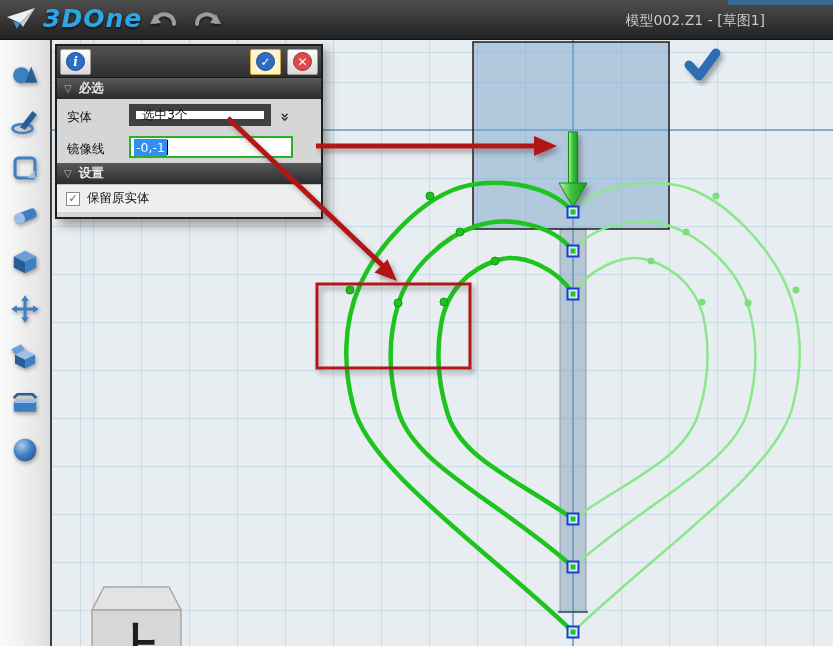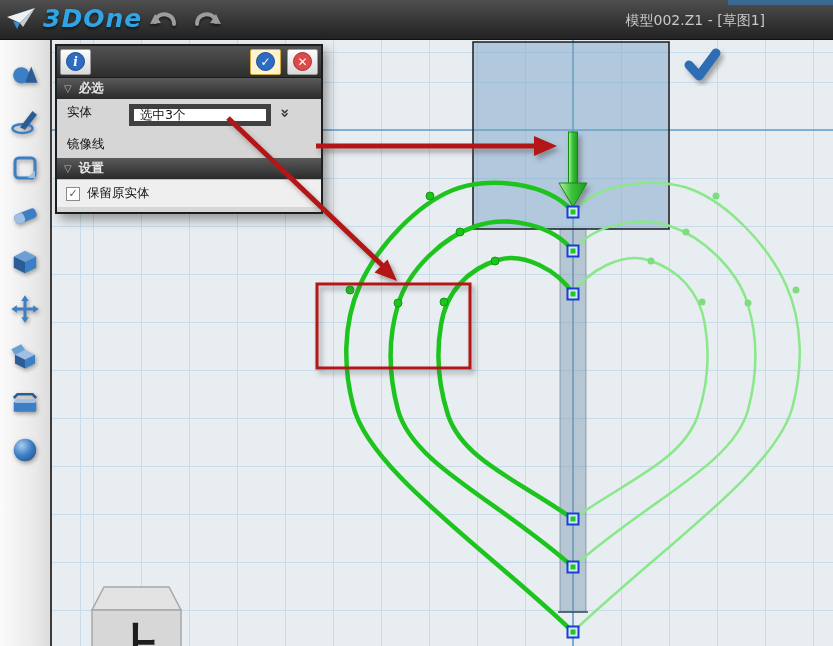--- a/index.html
+++ b/index.html
@@ -52,23 +52,23 @@
   .circ { width:19px; height:19px; border-radius:50%; display:flex; align-items:center;
     justify-content:center; color:#fff; font-size:12px; font-weight:bold; line-height:1; }
   .circ.blue { background:#2d6cc2; border:1px solid #1c4d92; }
   .circ.red  { background:#dc4a4a; border:1px solid #a82f2f; }
   .circ.info { background:#2d6cc2; border:1px solid #1c4d92; font-style:italic;
     font-family:"DejaVu Serif","Liberation Serif",serif; }
   .sec-header { height:21px; background:linear-gradient(180deg,#5a5a5a,#2b2b2b);
     color:#e9e9e9; font-weight:bold; display:flex; align-items:center; gap:7px;
     padding-left:7px; cursor:pointer; }
   .sec-tri { color:#b9b9b9; font-size:10px; }
-  .dlg-row { display:flex; align-items:flex-start; padding:5px 8px 5px 10px; }
+  .dlg-row { display:flex; align-items:flex-end; padding:5px 8px 5px 10px; }
   .dlg-row .lbl { width:62px; flex:none; }
-  .fld { height:22px; background:#fff; border:5px solid #404040; display:flex;
+  .fld { height:22px; background:#fff; border:7px solid #404040; display:flex;
     align-items:center; padding-left:6px; cursor:text; }
   .fld.entity { width:142px; }
   .chev { width:28px; text-align:center; font-size:15px; font-weight:bold; color:#333;
     transform:rotate(90deg); cursor:pointer; }
   .fld.mirror { width:164px; border:2px solid #27b427; padding-left:3px; }
   .sel-text { background:#308ff0; color:#fff; padding:1px 2px; }
   .caret { display:inline-block; width:1.5px; height:15px; background:#000; }
   .chk-row { background:#efefef; height:28px; display:flex; align-items:center;
     gap:7px; padding-left:9px; border-top:1px solid #c2c2c2; }
   .chk-box { width:14px; height:14px; background:#fff; border:1px solid #8a8a8a;
@@ -287,20 +287,24 @@
     <div class="dlg-row">
       <span class="lbl">实体</span>
       <div class="fld entity">
         <span>选中3个</span>
       </div>
       <span class="chev">»</span>
     </div>
 
     <div class="dlg-row">
       <span class="lbl">镜像线</span>
+      <div class="fld mirror">
+        <span class="sel-text">-0,-1</span>
+        <span class="caret"></span>
+      </div>
     </div>
 
     <div class="sec-header">
       <span class="sec-tri">▽</span>
       <span>设置</span>
     </div>
 
     <div class="chk-row">
       <span class="chk-box">✓</span>
       <span>保留原实体</span>

